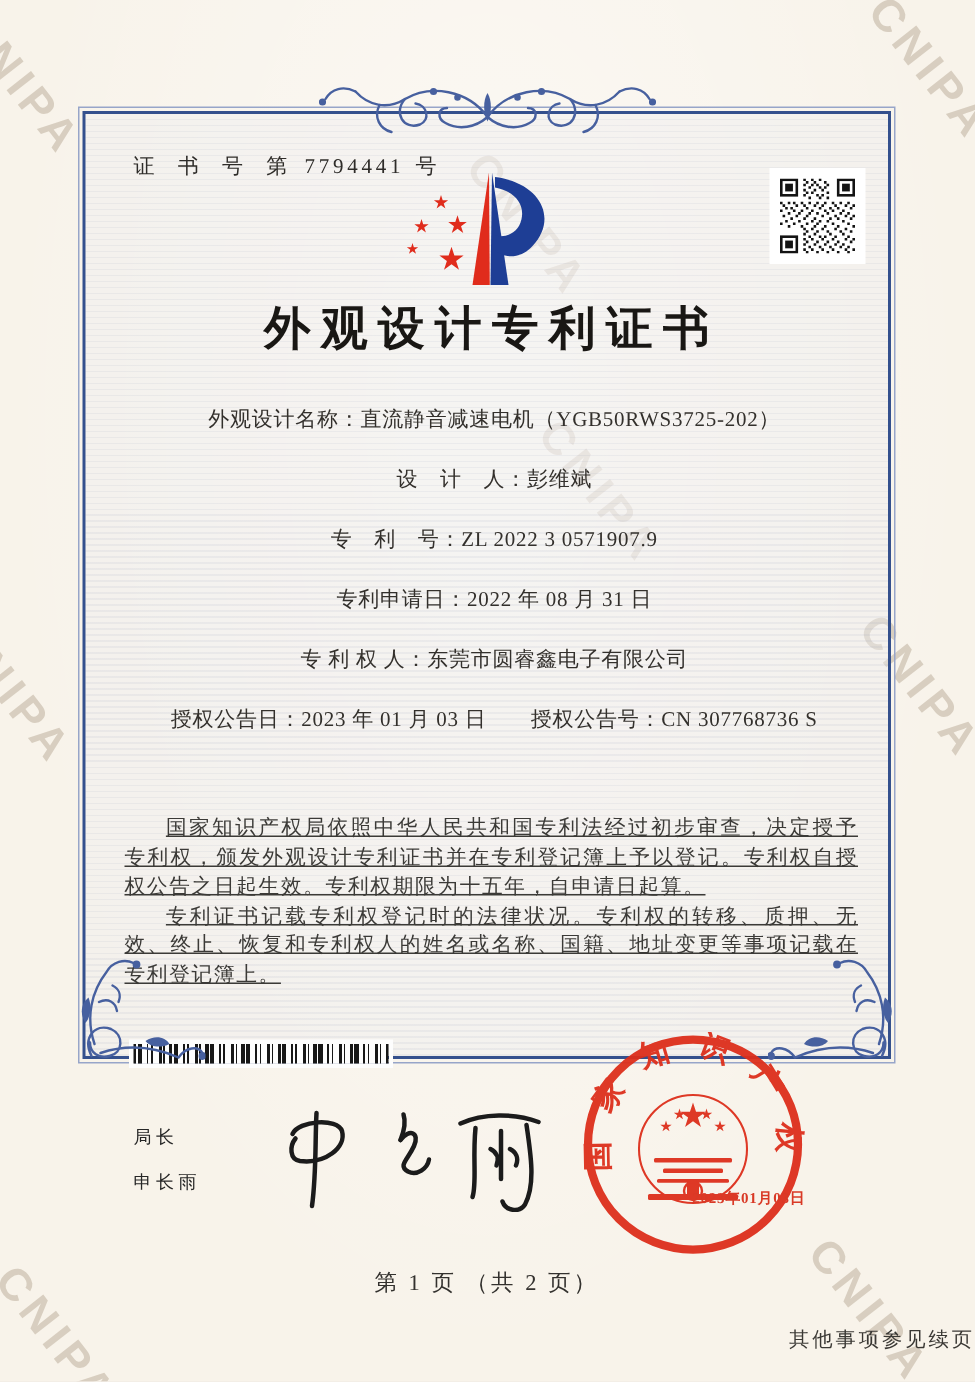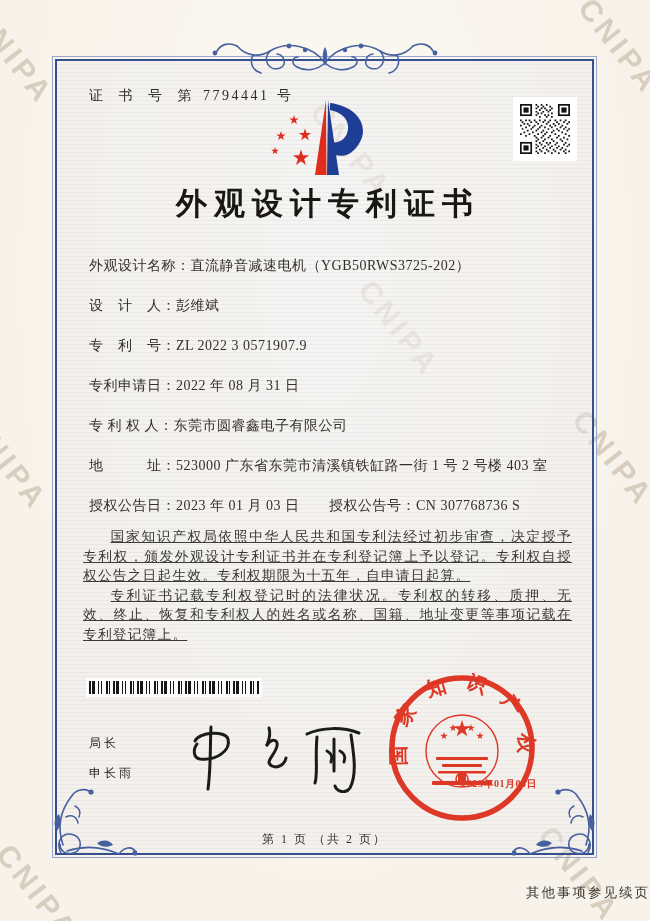--- a/index.html
+++ b/index.html
@@ -21,21 +21,21 @@
     font-family:"Liberation Sans", sans-serif; font-weight:bold;
     font-size:30px; letter-spacing:4px;
     color:rgba(172,156,134,0.42);
     transform:rotate(52deg); transform-origin:left top;
     white-space:nowrap; pointer-events:none;
   }
   .wm.light { color:rgba(172,156,134,0.26); }
 
   
   .frame {
-    position:absolute; left:52px; top:56px; width:545px; height:802px;
+    position:absolute; left:52px; top:71px; width:545px; height:638px;
     border:1px solid #97a5c9; z-index:2;
   }
   .frame-inner-line {
     position:absolute; inset:2px; border:2px solid #34508d; pointer-events:none;
   }
   .frame-bg {
     position:absolute; inset:4px;
     background:
       repeating-linear-gradient(0deg, rgba(122,134,170,0.085) 0 1px, rgba(0,0,0,0) 1px 4px),
       rgba(237,237,241,0.40);
@@ -66,21 +66,21 @@
   }
 
   .doc-title {
     position:absolute; left:0; right:0; top:126px;
     text-align:center; font-size:31px; font-weight:bold;
     letter-spacing:7px; color:#191714; text-indent:7px;
     white-space:nowrap;
   }
 
   .fields { position:absolute; left:36px; right:26px; top:200px; font-size:14px; color:#33302c; }
-  .frow { line-height:18px; margin-bottom:22px; white-space:nowrap; }
+  .frow { line-height:18px; margin-bottom:22px; white-space:nowrap;text-align:center; }
   .frow .lbl { letter-spacing:0.5px; }
   .frow .val { letter-spacing:0.5px; }
   .frow.dbl .pair2 { margin-left:26px; }
 
   .paras {
     position:absolute; left:30px; right:24px; top:470px;
     font-size:13.8px; line-height:19.6px; letter-spacing:1.1px;
     color:#3b3a37; text-align:justify;
   }
   .paras p { text-indent:2em;text-decoration:underline; }
@@ -111,21 +111,21 @@
     opacity:0.95; z-index:6;
   }
   .seal .date {
     position:absolute; left:0; right:0; top:104px; text-align:right;
     font-size:10px; font-weight:bold; color:#d8301c;
     letter-spacing:0.5px; white-space:nowrap;
   }
 
   .page-indicator {
     position:absolute; left:0; right:0; top:774px; text-align:center;
-    font-size:12px; letter-spacing:2px; color:#33312e;
+    font-size:15px; letter-spacing:2px; color:#33312e;
   }
 
   .continuation {
     position:absolute; left:0; right:0; top:884px; text-align:right;
     font-size:13.5px; letter-spacing:2px; color:#3a3834; z-index:3;
   }
 </style>
 </head>
 <body>
 
@@ -241,23 +241,20 @@
           <span class="lbl">设　计　人：</span><span class="val">彭维斌</span>
         </div>
         <div class="frow">
           <span class="lbl">专　利　号：</span><span class="val">ZL 2022 3 0571907.9</span>
         </div>
         <div class="frow">
           <span class="lbl">专利申请日：</span><span class="val">2022 年 08 月 31 日</span>
         </div>
         <div class="frow">
           <span class="lbl">专 利 权 人：</span><span class="val">东莞市圆睿鑫电子有限公司</span>
-        </div>
-        <div class="frow">
-          <span class="lbl">地　　　址：</span><span class="val">523000 广东省东莞市清溪镇铁缸路一街 1 号 2 号楼 403 室</span>
         </div>
         <div class="frow dbl">
           <span class="pair1"><span class="lbl">授权公告日：</span><span class="val">2023 年 01 月 03 日</span></span>
           <span class="pair2"><span class="lbl">授权公告号：</span><span class="val">CN 307768736 S</span></span>
         </div>
       </div>
 
       <div class="paras">
         <p>国家知识产权局依照中华人民共和国专利法经过初步审查，决定授予专利权，颁发外观设计专利证书并在专利登记簿上予以登记。专利权自授权公告之日起生效。专利权期限为十五年，自申请日起算。</p>
         <p>专利证书记载专利权登记时的法律状况。专利权的转移、质押、无效、终止、恢复和专利权人的姓名或名称、国籍、地址变更等事项记载在专利登记簿上。</p>

